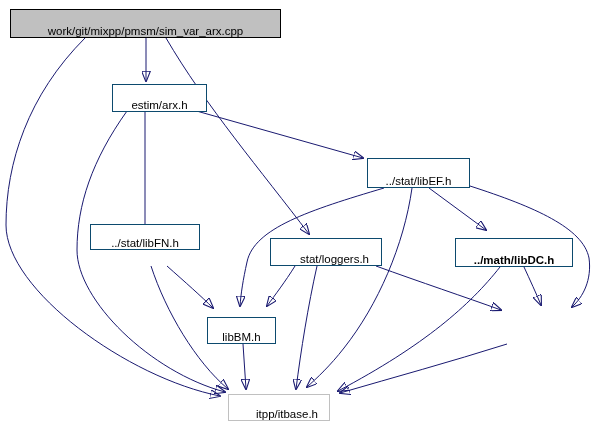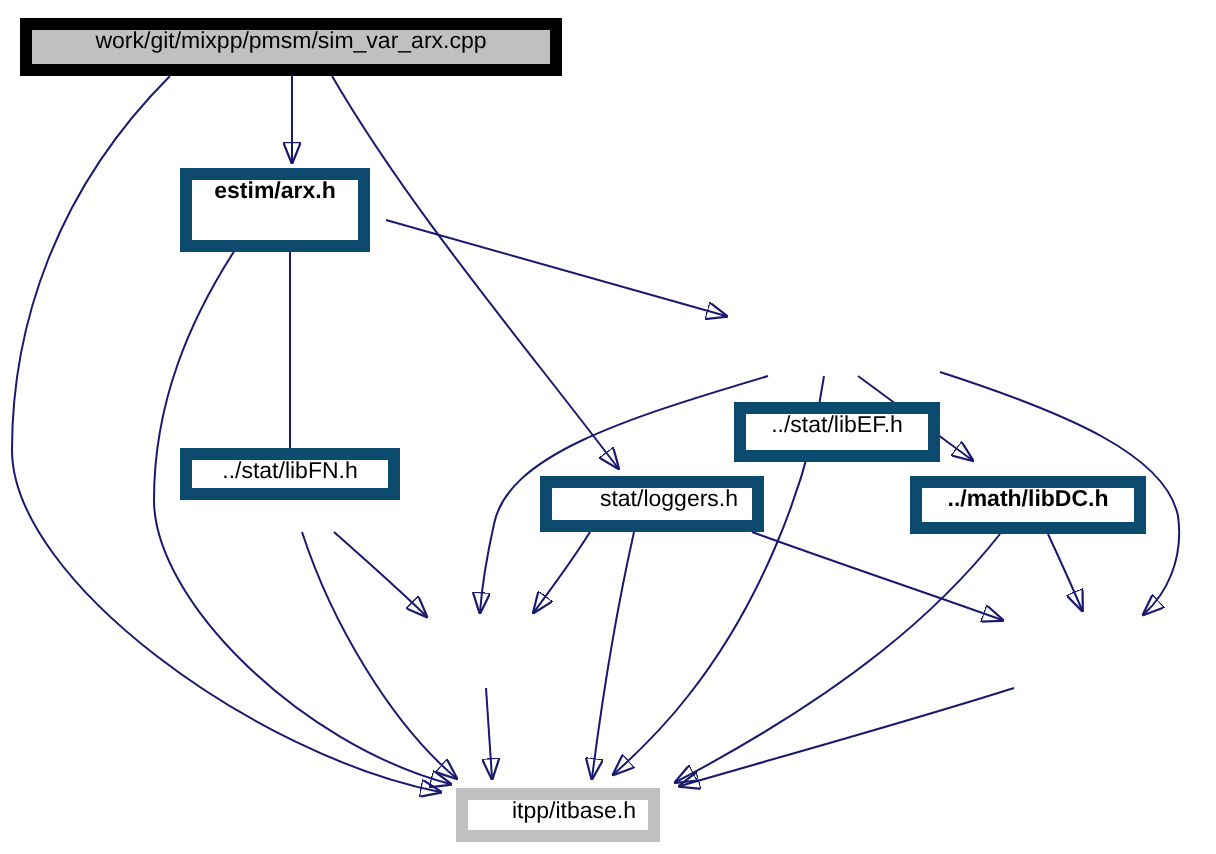--- a/index.html
+++ b/index.html
@@ -8,25 +8,25 @@
     width:608px;height:427px;
     background:#ffffff;
     font-family:"Liberation Sans", sans-serif;
     overflow:hidden;
   }
   .edges{position:absolute;left:0;top:0;width:608px;height:427px;}
   .edges path{fill:none;stroke:#191970;stroke-width:1;}
   .node{
     position:absolute;
     box-sizing:border-box;
-    border:6px solid #0c4a6e;
+    border:1px solid #0c4a6e;
     background:#ffffff;
     color:#000000;
     font-size:11.5px;
-    display:flex;align-items:flex-start;justify-content:center;
+    display:flex;align-items:flex-end;justify-content:center;
     white-space:nowrap;
     z-index:2;
   }
   .node.root{background:#c0c0c0;border-color:#000000;}
   .node.external{border-color:#c0c0c0;padding-left:16px;}
 </style>
 </head>
 <body>
 
 <div class="canvas">
@@ -55,39 +55,42 @@
     <path marker-end="url(#arrow)" d="M524,267 C530,280 536,293 541,305"></path>
     <path marker-end="url(#arrow)" d="M500,267 C470,305 425,345 338,391"></path>
     <path marker-end="url(#arrow)" d="M243,344 C244,359 245,374 246,389"></path>
     <path marker-end="url(#arrow)" d="M507,344 C450,362 395,377 340,393"></path>
   </svg>
 
   <div class="node root" style="left:10px;top:9px;width:271px;height:29px;">
     <span>work/git/mixpp/pmsm/sim_var_arx.cpp</span>
   </div>
 
-  <div class="node" style="left:90px;top:84px;width:95px;height:42px;font-weight:bold;">
+  <div class="node" style="left:112px;top:84px;width:95px;height:28px;">
     <span>estim/arx.h</span>
   </div>
 
-  <div class="node" style="left:367px;top:158px;width:103px;height:30px;margin-top:43px;">
+  <div class="node" style="left:367px;top:158px;width:103px;height:30px;">
     <span>../stat/libEF.h</span>
   </div>
 
   <div class="node" style="left:90px;top:224px;width:110px;height:26px;">
     <span>../stat/libFN.h</span>
   </div>
 
   <div class="node" style="left:270px;top:238px;width:112px;height:28px;padding-left:17px;">
     <span>stat/loggers.h</span>
   </div>
 
   <div class="node" style="left:455px;top:238px;width:118px;height:29px;font-weight:bold;">
     <span>../math/libDC.h</span>
   </div>
 
+  <div class="node" style="left:207px;top:317px;width:69px;height:27px;">
+    <span>libBM.h</span>
+  </div>
 
 
   <div class="node external" style="left:228px;top:394px;width:102px;height:27px;">
     <span>itpp/itbase.h</span>
   </div>
 
 </div>
 
 </body></html>

